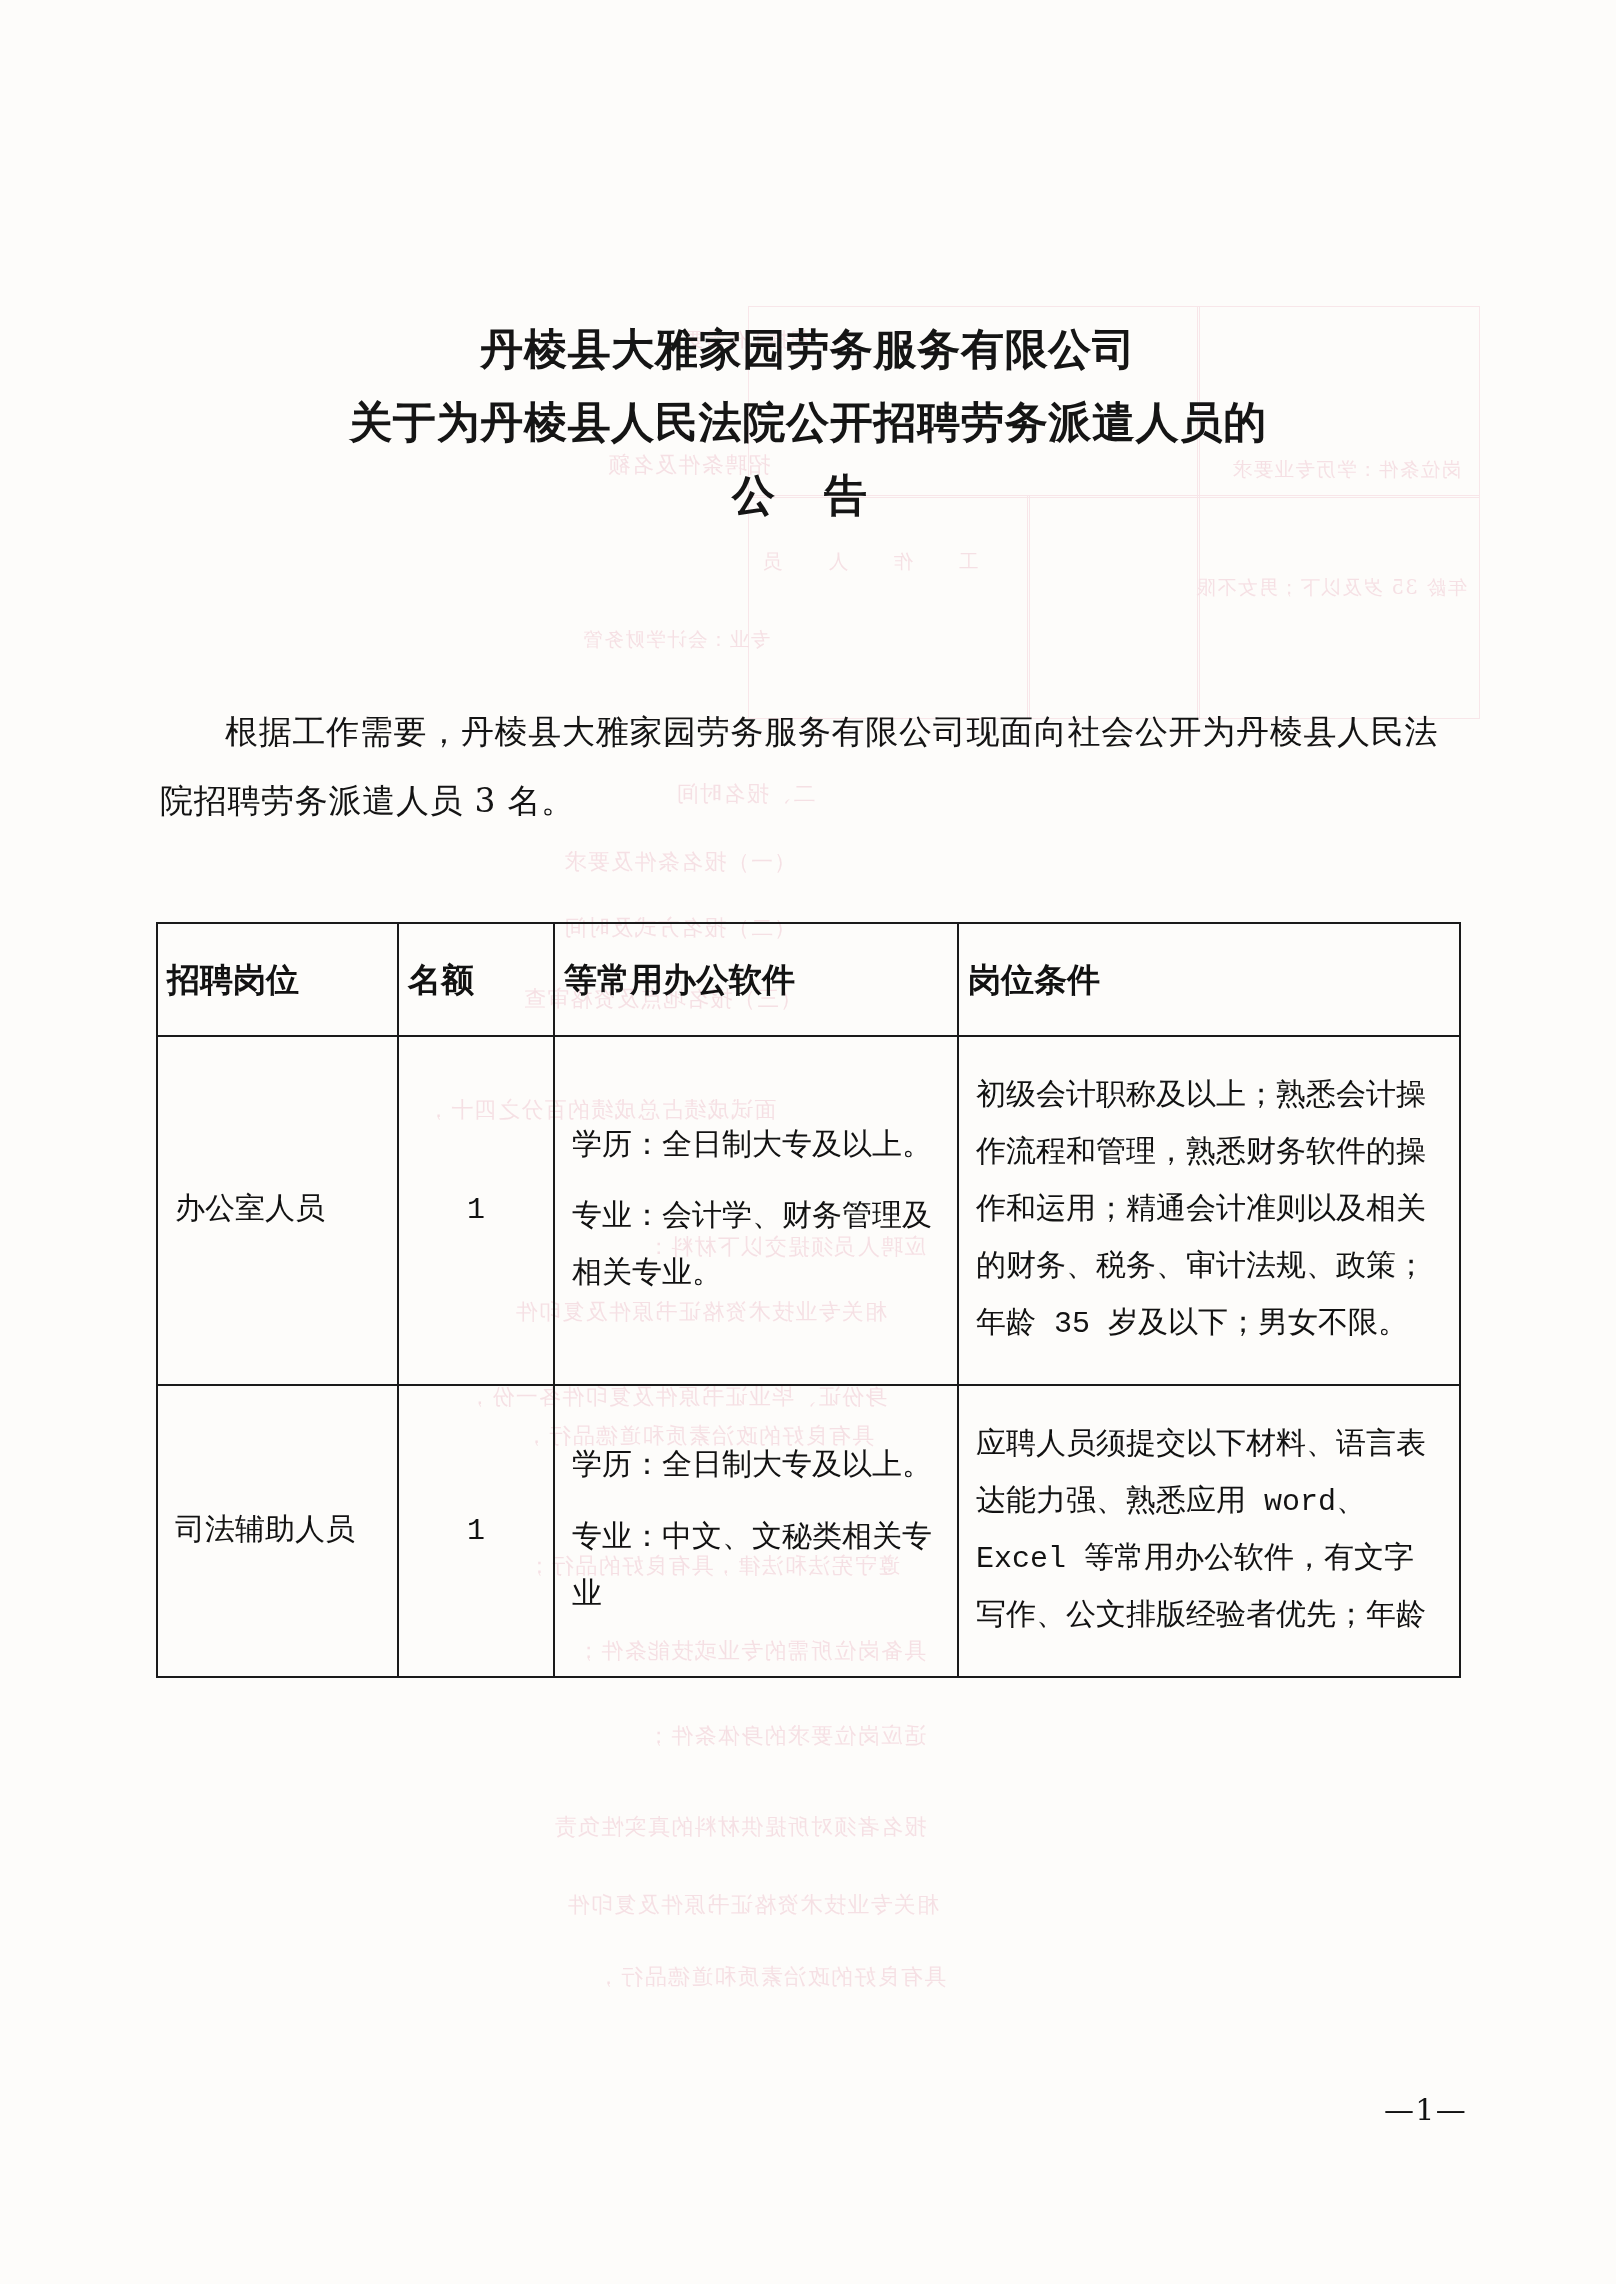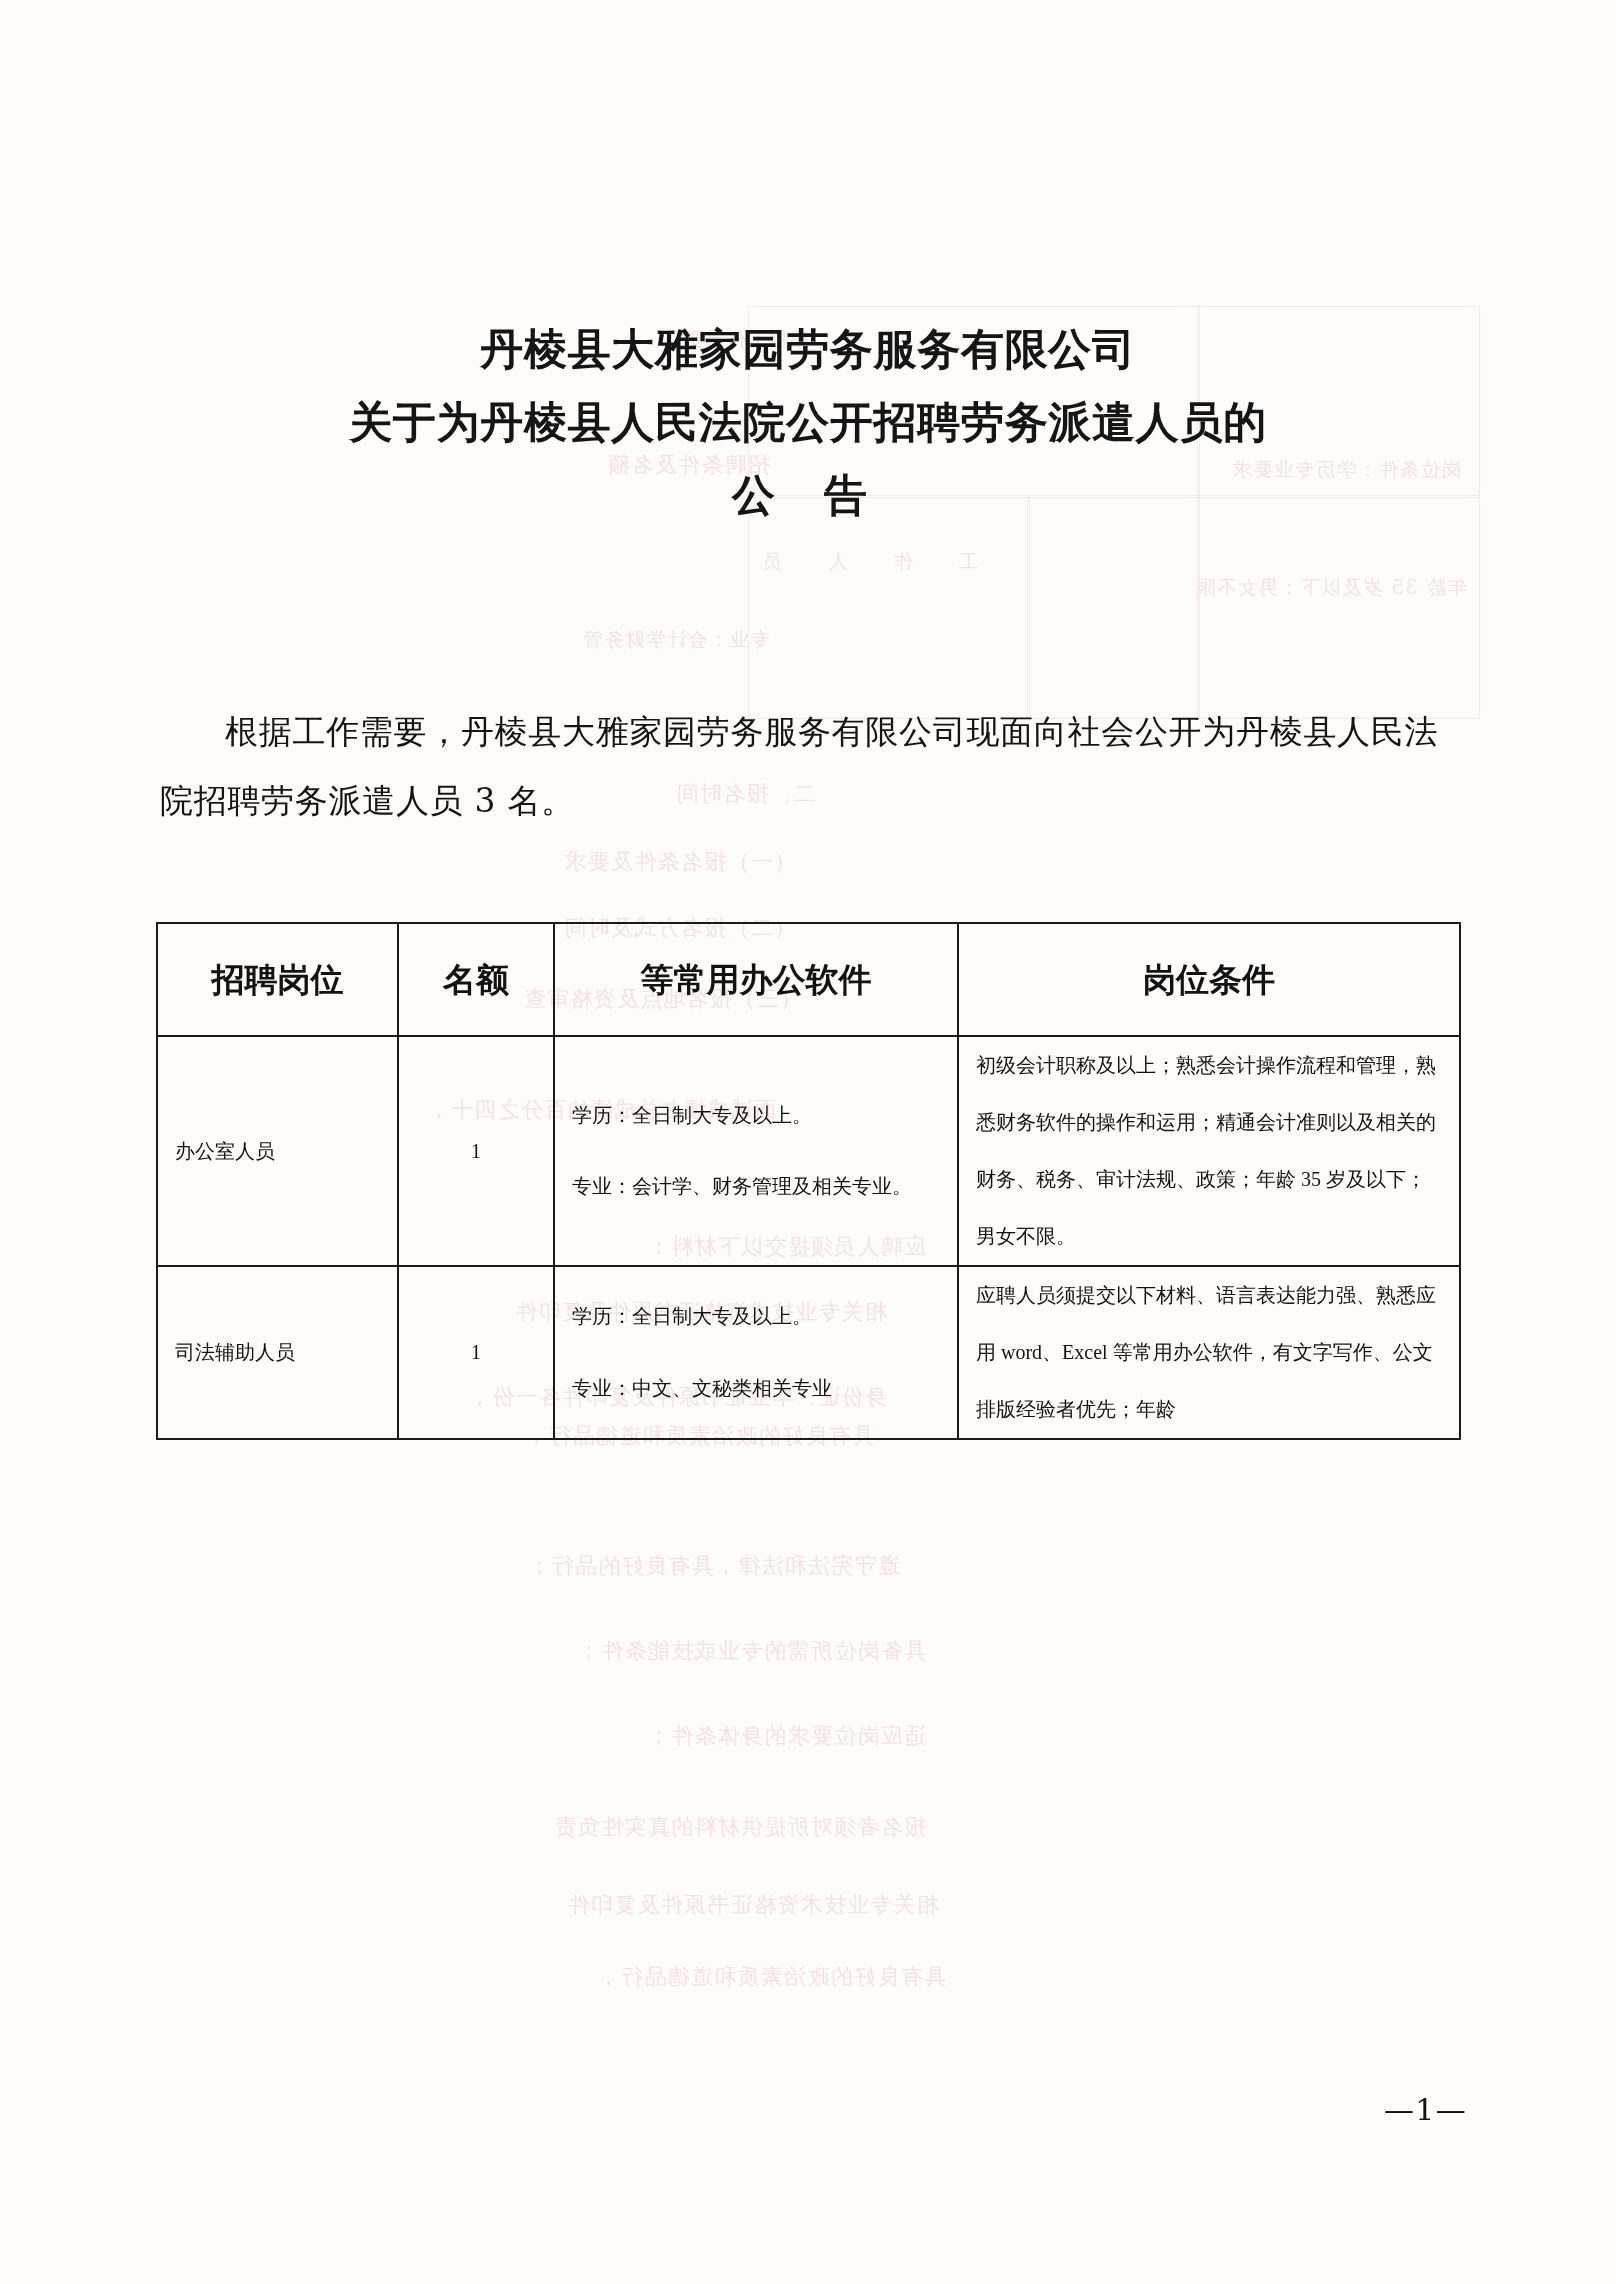--- a/index.html
+++ b/index.html
@@ -100,30 +100,30 @@
     position: absolute;
     left: 156px;
     top: 906px;
     width: 1304px;
     border-collapse: collapse;
     table-layout: fixed;
   }
   table.jobs td, table.jobs th {
     border: 2px solid #1a1a1a;
     vertical-align: middle;
-    padding: 0 17px;
-    font-size: 20px;
+    padding: 31px 17px;
+    font-size: 30px;
     line-height: 57px;
     color: #121212;
-    font-family: Liberation Serif, serif;
+    font-family: Liberation Mono, monospace;
   }
   table.jobs th {
     font-family: "DejaVu Sans", "Liberation Sans", sans-serif;
     font-weight: bold;
-    text-align: center;
+    text-align: left;
     font-size: 33px;
     height: 98px;
     padding: 6.5px 9px;
     line-height: 39px;
     border-radius: 23px;
   }
   td.c-post { text-align: left; }
   td.c-num  { text-align: center; }
   td.c-edu  { text-align: left; }
   td.c-cond { text-align: left; }

